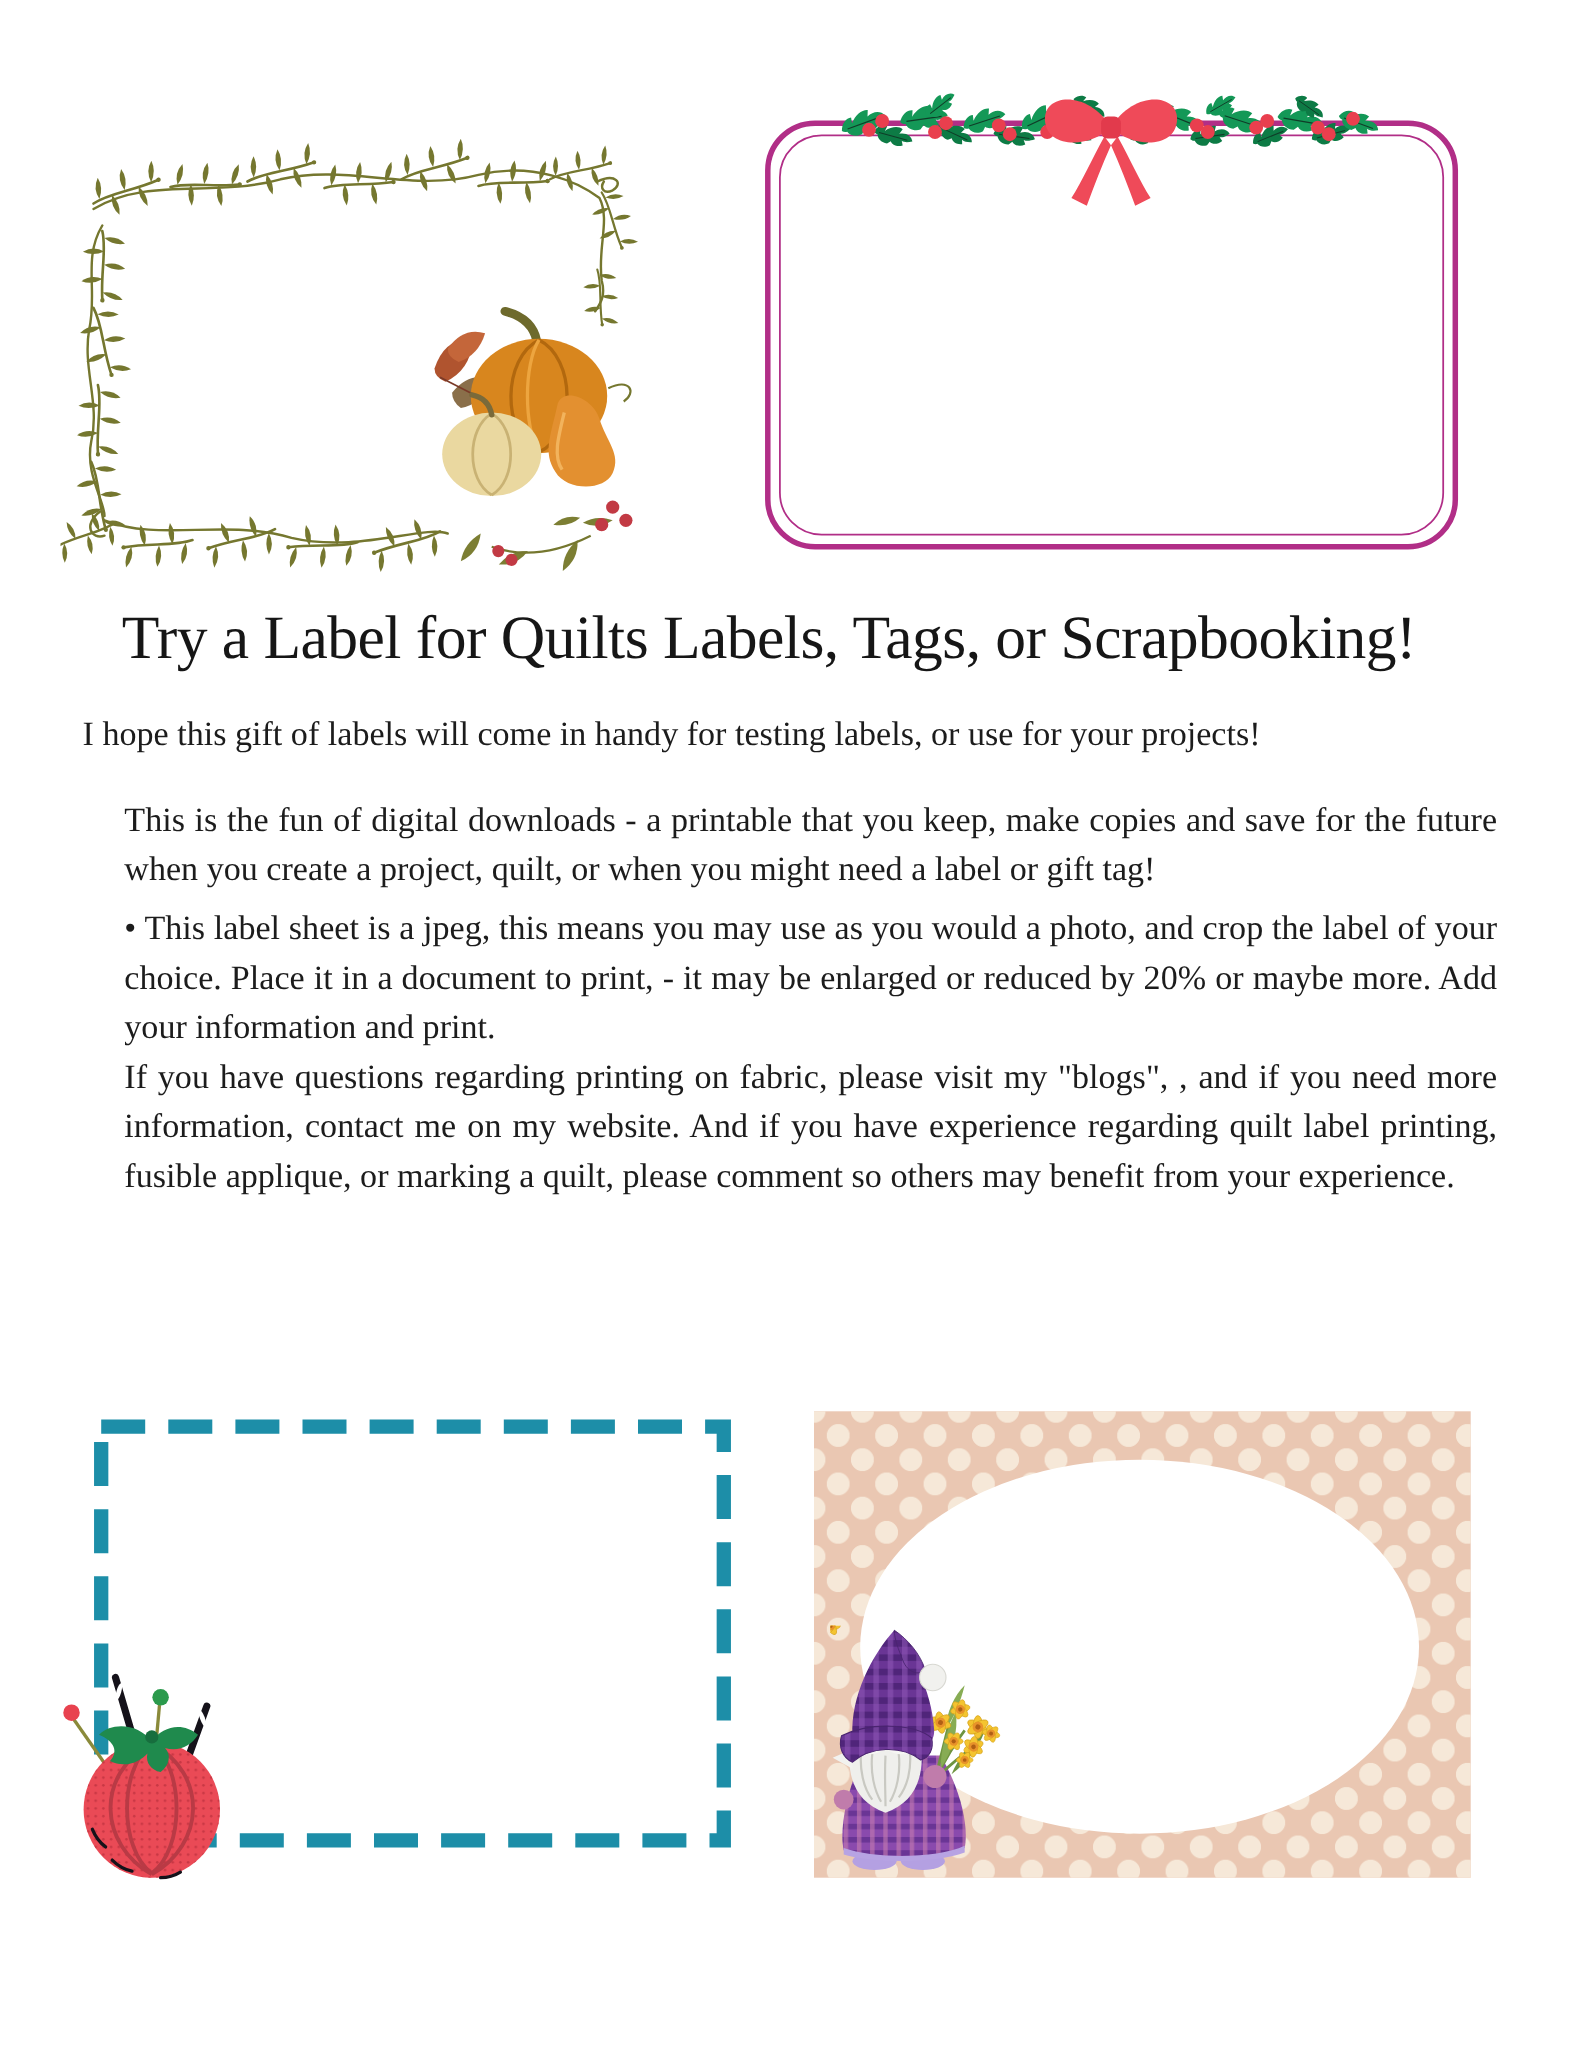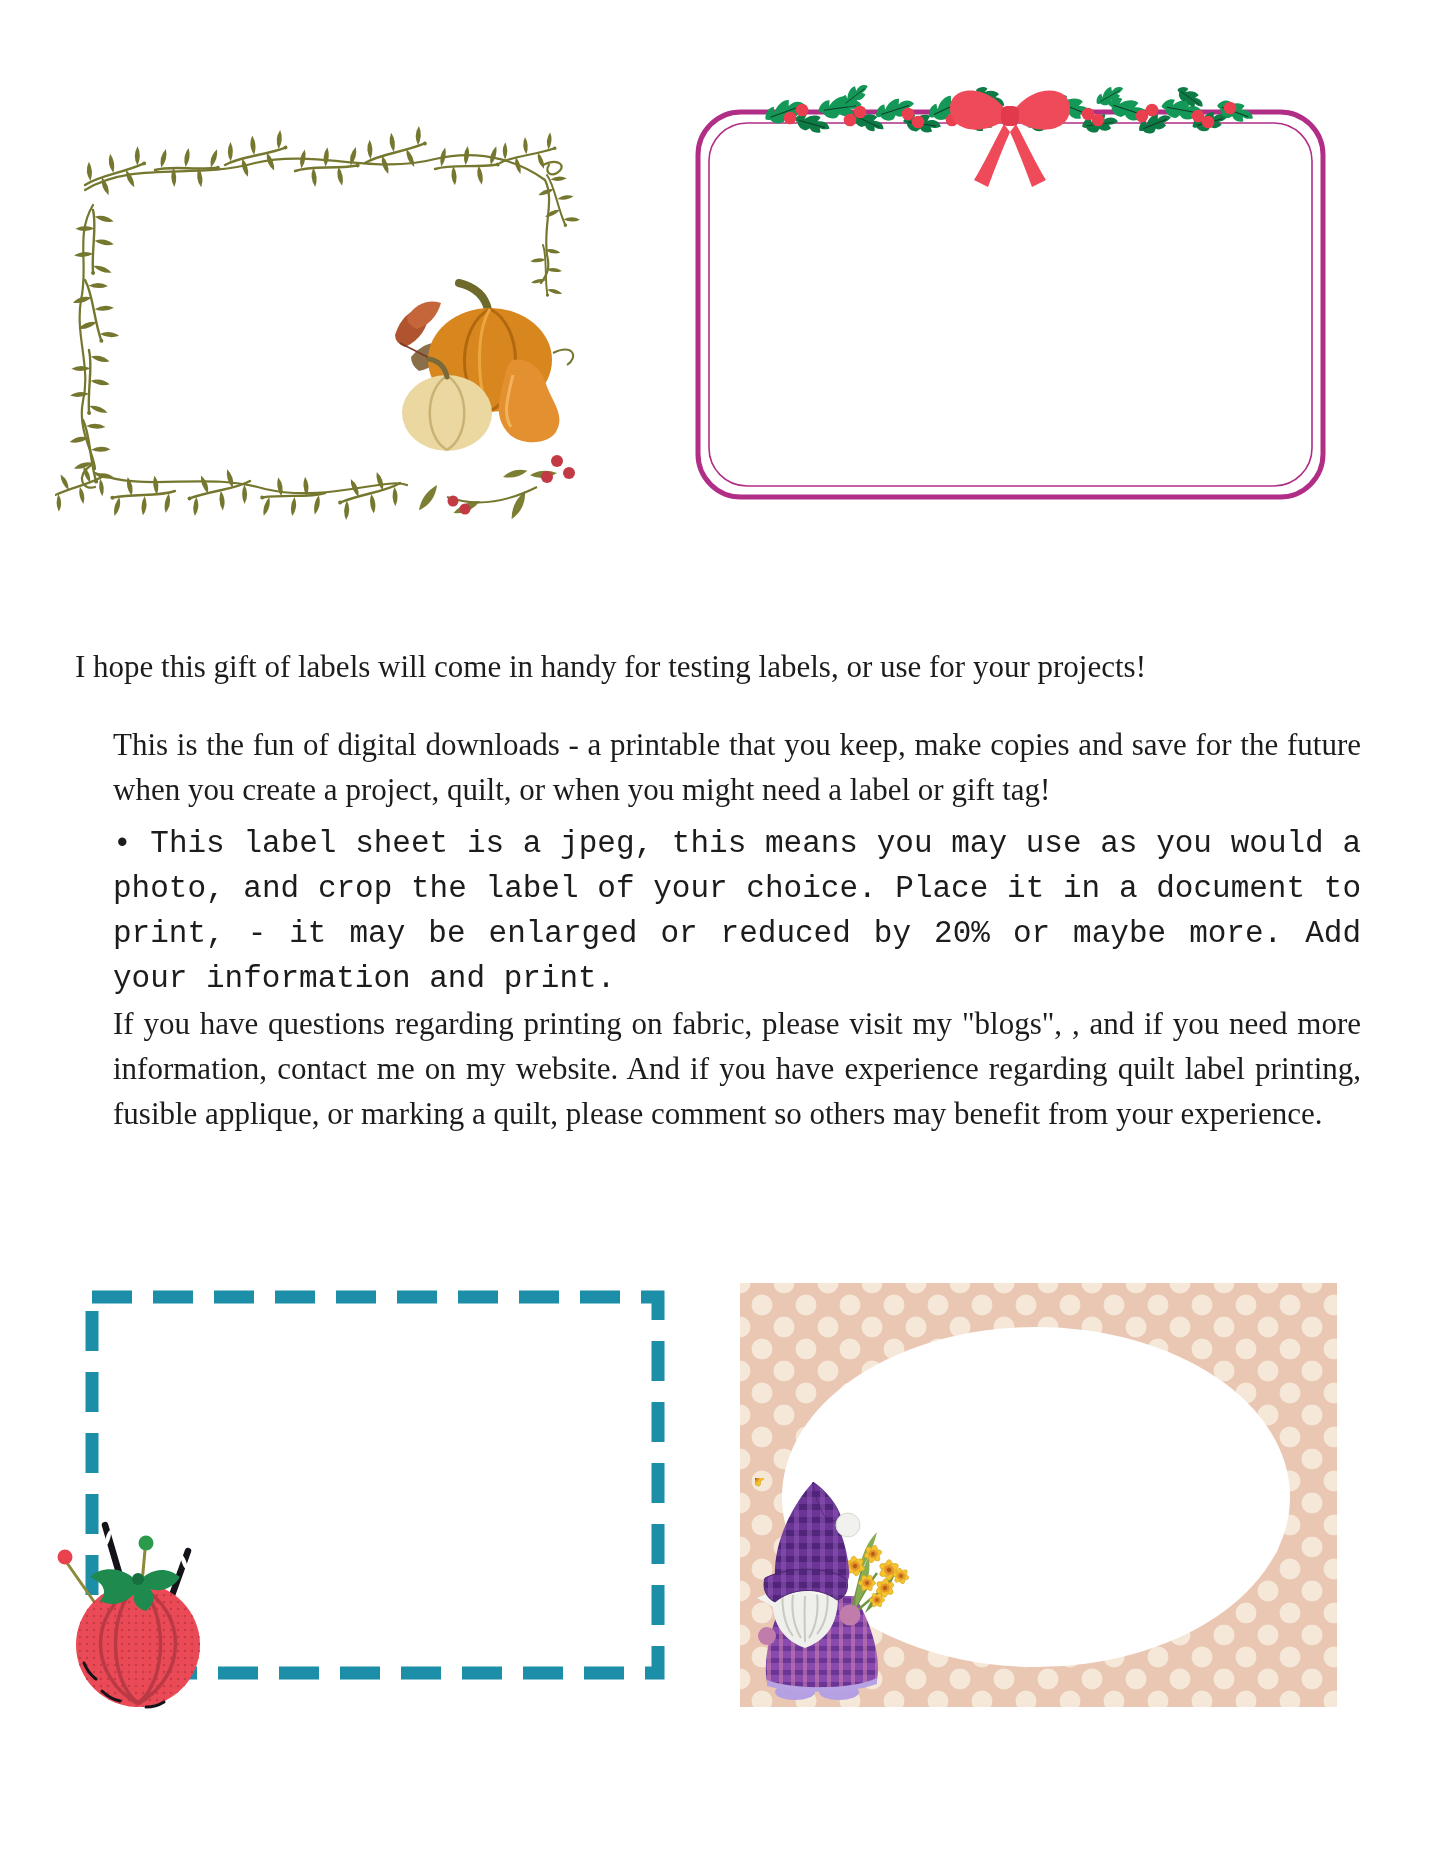--- a/index.html
+++ b/index.html
@@ -5,21 +5,21 @@
   html,body{margin:0;padding:0;background:#ffffff;}
   .page{position:relative;width:1445px;height:1870px;background:#ffffff;overflow:hidden;
         font-family:"Liberation Serif", serif;color:#1c1c1c;}
   .abs{position:absolute;}
   .page-title{position:absolute;left:75px;top:548px;width:1248px;margin:0;
       font-size:56px;font-weight:normal;letter-spacing:-0.5px;text-align:center;color:#161616;}
   .intro{position:absolute;left:75px;top:644px;width:1248px;margin:0;
       font-size:31px;line-height:45px;}
   .bodyblock{position:absolute;left:75px;top:722px;width:1248px;margin-left:38px;}
   .bodyblock p{margin:0;font-size:31px;line-height:45px;text-align:justify;}
-  .bodyblock p.sp{margin-top:9px;font-family:Liberation Mono, monospace;}
+  .bodyblock p.sp{margin-top:9px;}
   .label{position:absolute;}
   .polka-label{left:740px;top:1283px;width:597px;height:424px;
       background-color:#eac7b2;
       background-image:radial-gradient(#f6e8d8 10px, rgba(0,0,0,0) 10.8px),
                        radial-gradient(#f6e8d8 10px, rgba(0,0,0,0) 10.8px);
       background-size:44px 44px;background-position:0 0,22px 22px;}
   .oval{position:absolute;left:42px;top:44px;width:508px;height:340px;border-radius:50%;background:#ffffff;}
   svg{display:block;}
 </style>
 </head>
@@ -173,20 +173,21 @@
           <path d="M320,48 C300,14 258,16 260,42 C262,66 298,68 320,48 Z"></path>
           <path d="M320,48 C340,14 382,16 380,42 C378,66 342,68 320,48 Z"></path>
           <path d="M314,56 C302,78 294,96 284,112 L298,119 C305,100 312,82 320,64 Z"></path>
           <path d="M326,56 C338,78 346,96 356,112 L342,119 C335,100 328,82 320,64 Z"></path>
           <rect x="311" y="38" width="18" height="20" rx="6" fill="#e23a4c"></rect>
         </g>
       </g>
     </svg>
   </div>
 
+  <h1 class="page-title">Try a Label for Quilts Labels, Tags, or Scrapbooking!</h1>
 
   <p class="intro">I hope this gift of labels will come in handy for testing labels, or use for your projects!</p>
 
   <div class="bodyblock">
     <p>This is the fun of digital downloads - a printable that you keep, make copies and save for the future when you create a project, quilt, or when you might need a label or gift tag!</p>
     <p class="sp">• This label sheet is a jpeg, this means you may use as you would a photo, and crop the label of your choice. Place it in a document to print, - it may be enlarged or reduced by 20% or maybe more. Add your information and print.</p>
     <p>If you have questions regarding printing on fabric, please visit my "blogs", , and if you need more information, contact me on my website. And if you have experience regarding quilt label printing, fusible applique, or marking a quilt, please comment so others may benefit from your experience.</p>
   </div>
 
   <div class="label" style="left:85px;top:1290px;width:580px;height:390px;">

